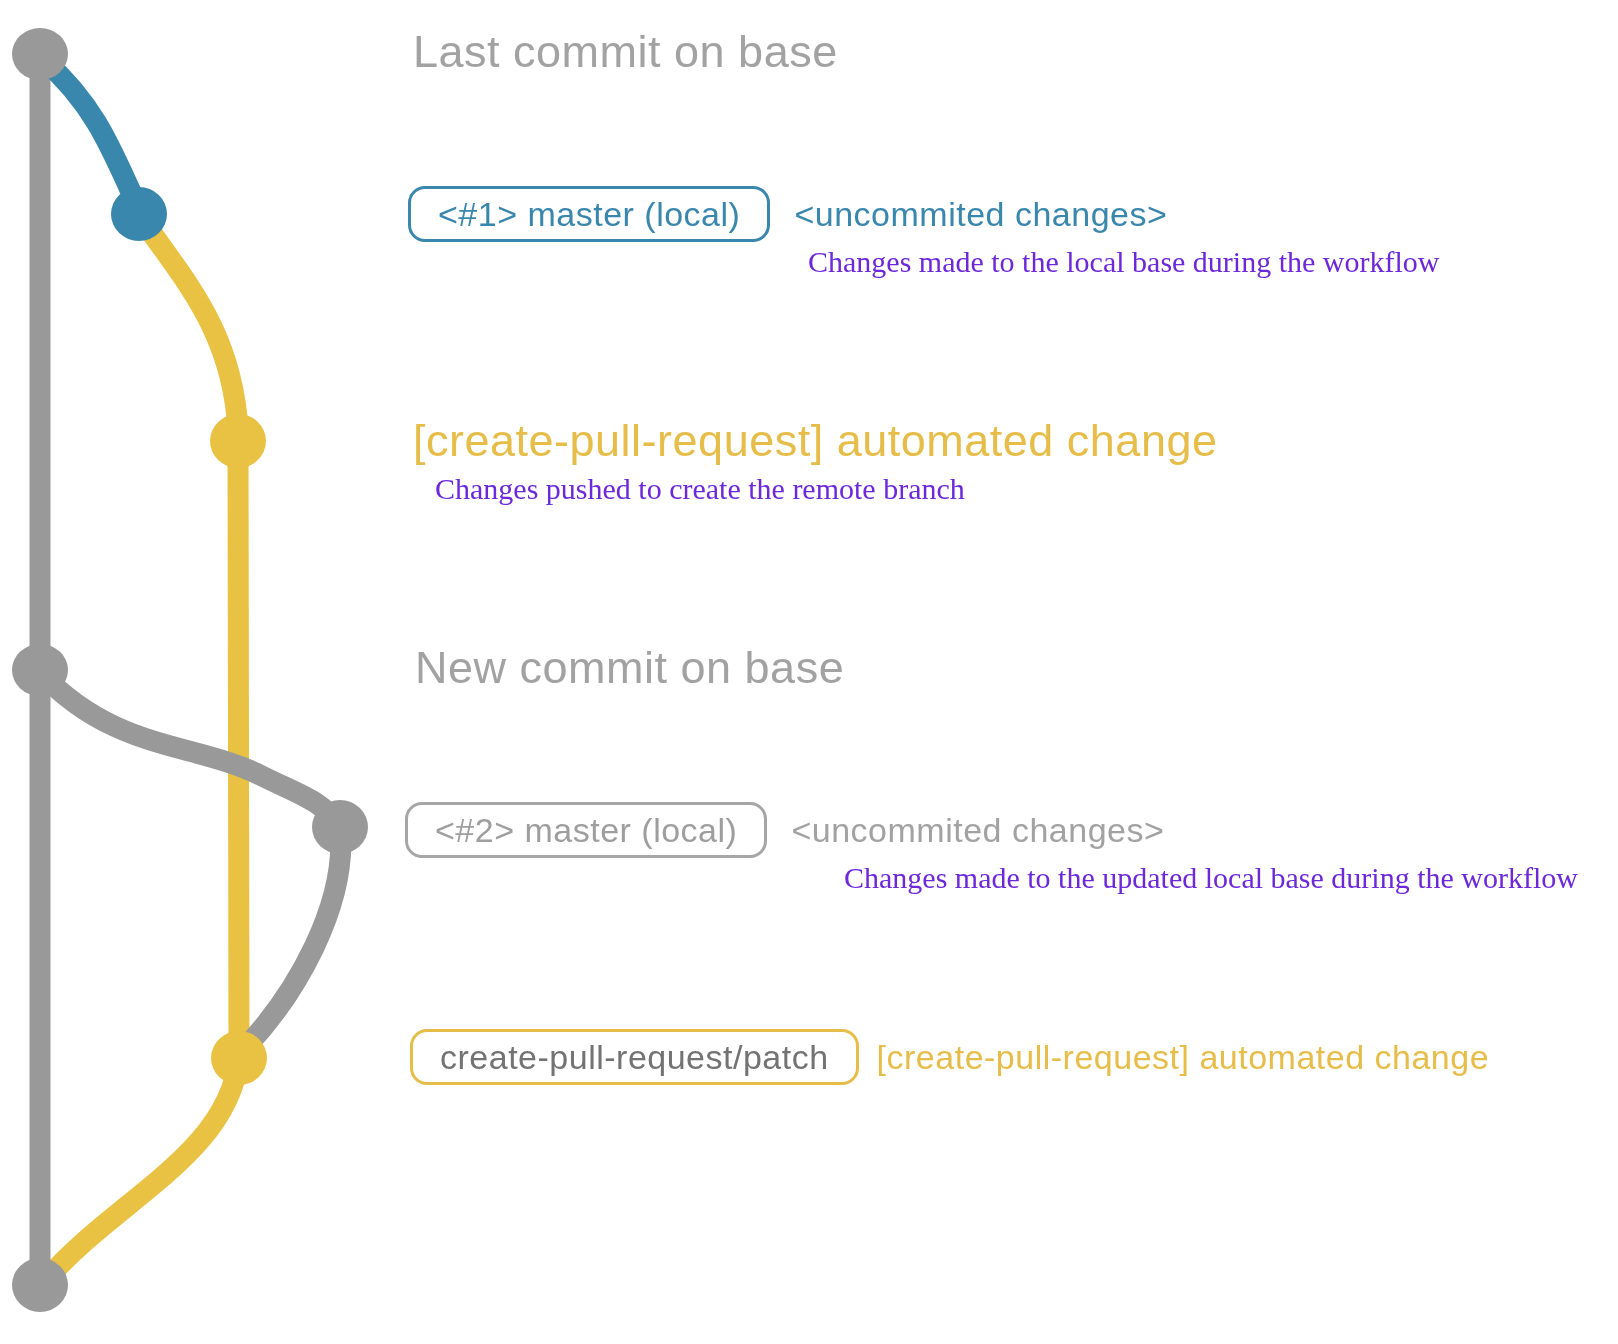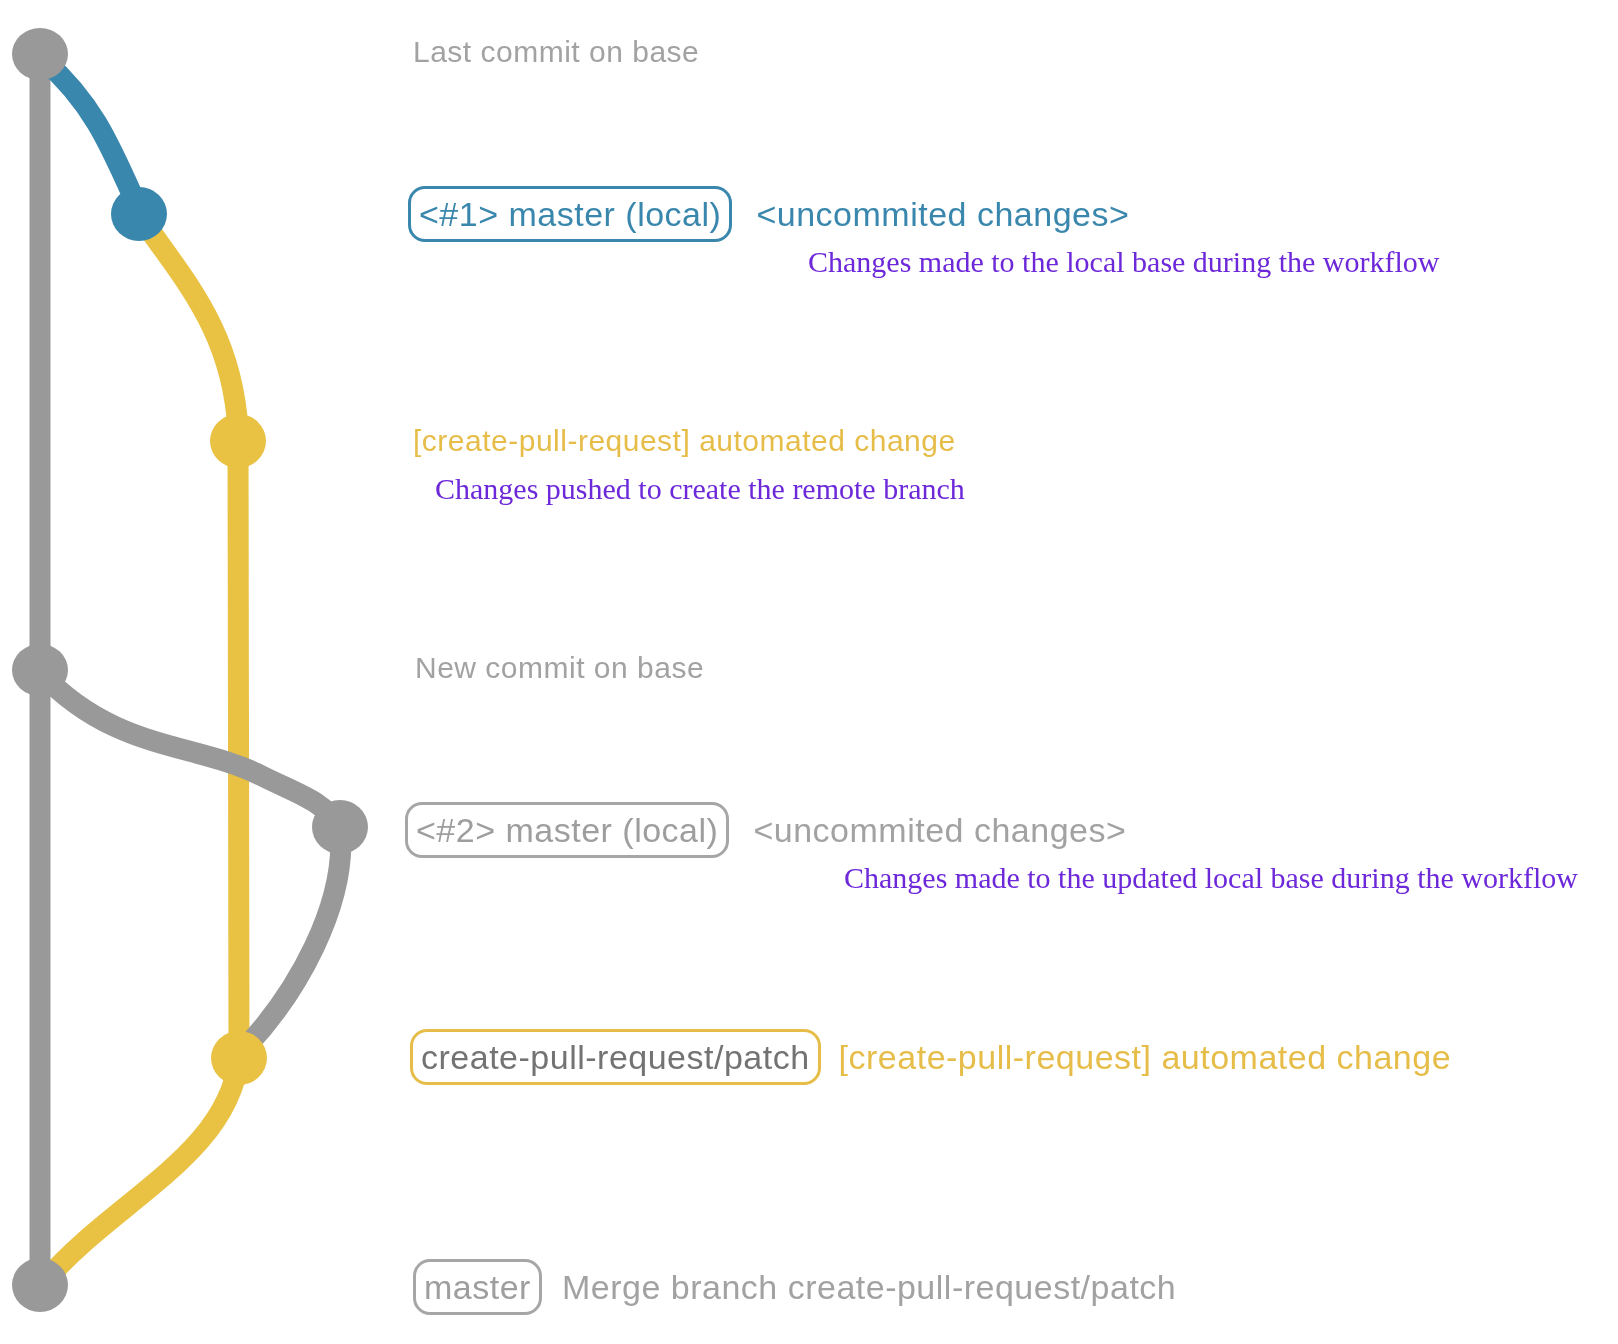--- a/index.html
+++ b/index.html
@@ -5,29 +5,29 @@
   html,body{margin:0;padding:0;background:#ffffff;}
   #canvas{
     position:relative;
     width:1618px;height:1344px;
     background:#ffffff;
     font-family:"Liberation Sans",sans-serif;
     overflow:hidden;
   }
   #graph{position:absolute;left:0;top:0;}
   .abs{position:absolute;white-space:nowrap;}
-  .heading{font-size:30px;line-height:34px;letter-spacing:0.5px;}
+  .heading{font-size:45px;line-height:34px;letter-spacing:0.5px;}
   .gray-text{color:#a2a2a2;}
   .blue-text{color:#3a87ad;}
   .yellow-text{color:#e6bd49;}
   .row{display:flex;align-items:center;}
   .tag{
     display:inline-flex;align-items:center;justify-content:center;
     height:56px;box-sizing:border-box;
-    padding:0 8px;border:3px solid;border-radius:17px;
+    padding:0 27px;border:3px solid;border-radius:17px;
     font-size:34px;line-height:34px;letter-spacing:0.5px;
   }
   .tag.gray{border-color:#a6a6a6;color:#9e9e9e;}
   .tag.blue{border-color:#3a87ad;color:#3a87ad;}
   .tag.yellow{border-color:#e6bd49;color:#737373;}
   .side{font-size:34px;line-height:34px;letter-spacing:0.5px;}
   .note{
     font-family:"Liberation Serif",serif;
     font-size:30px;line-height:30px;color:#6d28d9;
   }
@@ -78,18 +78,14 @@
     <span class="tag gray">&lt;#2&gt; master (local)</span>
     <span class="side gray-text">&lt;uncommited changes&gt;</span>
   </div>
   <div class="abs note" style="left:844px;top:863px;">Changes made to the updated local base during the workflow</div>
 
   <div class="abs row gap18" style="left:410px;top:1029px;">
     <span class="tag yellow">create-pull-request/patch</span>
     <span class="side yellow-text">[create-pull-request] automated change</span>
   </div>
 
-  <div class="abs row gap20" style="left:413px;top:1259px;">
-    <span class="tag gray">master</span>
-    <span class="side gray-text">Merge branch create-pull-request/patch</span>
-  </div>
 
 </div>
 
 </body></html>

